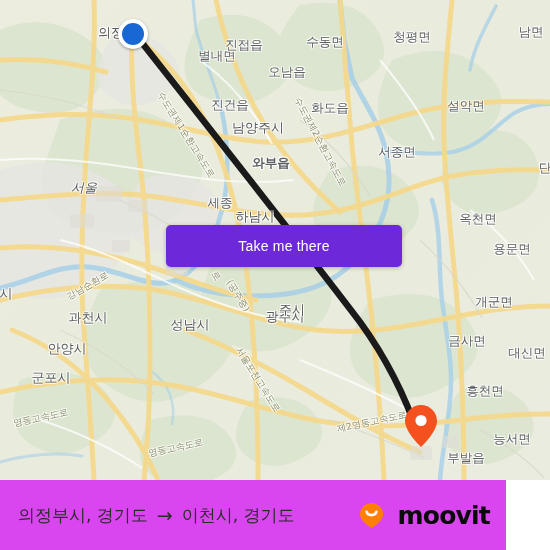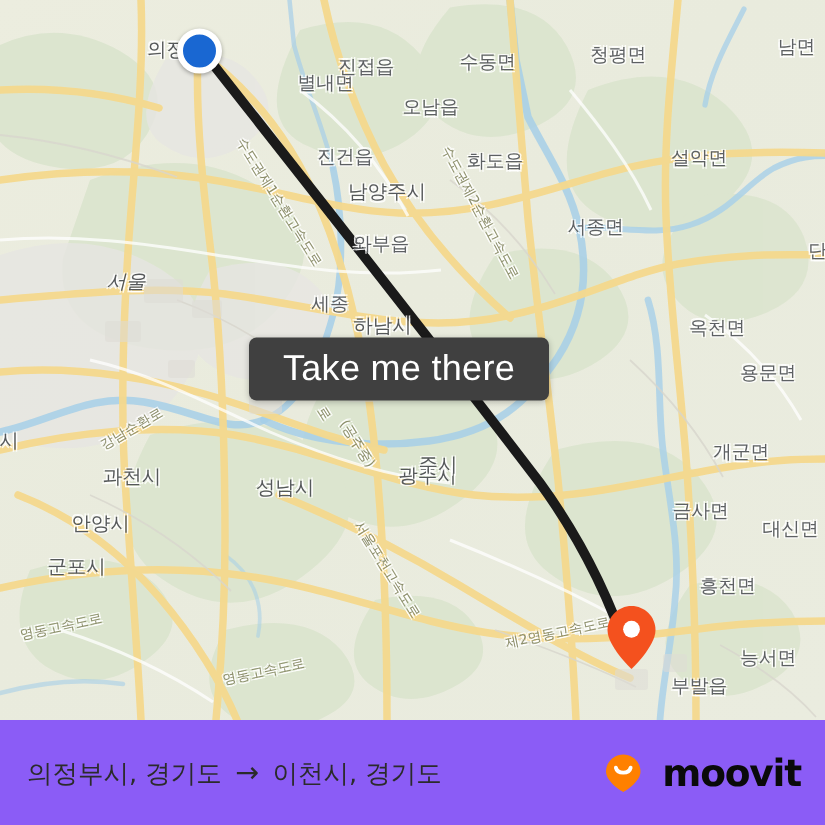--- a/index.html
+++ b/index.html
@@ -45,45 +45,45 @@
     box-shadow:0 1px 3px rgba(0,0,0,.35);
     transform:translate(-50%,-50%);
   }
 
   
   #dest { position:absolute; transform:translate(-50%,-100%); }
 
   
   #cta {
     position:absolute;
-    left:166px; top:225px; width:200px; height:42px;
-    background:#404040;
+    left:166px; top:225px; width:236px; height:42px;
+    background:#6d28d9;
     border:none; border-radius:5px;
-    color:#fff; font-size:24px; letter-spacing:.2px;
+    color:#fff; font-size:14px; letter-spacing:.2px;
     font-family:"Liberation Sans", sans-serif;
     display:flex; align-items:center; justify-content:center;
     cursor:pointer;
     box-shadow:0 1px 4px rgba(0,0,0,.25);
   }
 
   
   #attrib {
     position:absolute; left:0; bottom:0; width:550px; height:19px;
     background:#ffffff;
     display:flex; align-items:center;
     padding-left:11px;
     font-size:11.5px; color:#3a3a3a;
     font-family:"Liberation Sans", sans-serif;
     white-space:nowrap;
   }
 
   
   #footer {
-    position:absolute; left:0; top:480px; width:550px; height:70px;
-    background:#8b5cf6;
+    position:absolute; left:0; top:480px; width:506px; height:70px;
+    background:#d946ef;
     display:flex; align-items:center; justify-content:space-between;
     padding:0 16px 0 18px;
   }
   #route-text {
     font-size:17px; color:#2b2b2b;
     font-family:"DejaVu Sans", sans-serif;
     display:flex; align-items:center; gap:9px;
     white-space:nowrap;
   }
   #route-text .arrow { font-size:19px; color:#2b2b2b; line-height:1; }
@@ -209,21 +209,21 @@
         <div class="lbl town" style="left: 244px; top: 45px;">진접읍</div>
         <div class="lbl town" style="left: 325px; top: 42px;">수동면</div>
         <div class="lbl town" style="left: 412px; top: 37px;">청평면</div>
         <div class="lbl town" style="left: 531px; top: 32px;">남면</div>
         <div class="lbl town" style="left: 287px; top: 72px;">오남읍</div>
         <div class="lbl town" style="left: 230px; top: 105px;">진건읍</div>
         <div class="lbl town" style="left: 330px; top: 108px;">화도읍</div>
         <div class="lbl town" style="left: 466px; top: 106px;">설악면</div>
         <div class="lbl city" style="left: 258px; top: 128px;">남양주시</div>
         <div class="lbl town" style="left: 397px; top: 152px;">서종면</div>
-        <div class="lbl town" style="left: 254px; top: 163px;">와부읍</div>
+        <div class="lbl town" style="left: 271px; top: 163px; font-weight: bold;">와부읍</div>
         <div class="lbl city" style="left: 84px; top: 188px; font-style: italic;">서울</div>
         <div class="lbl town" style="left: 220px; top: 203px;">세종</div>
         <div class="lbl city" style="left: 255px; top: 217px;">하남시</div>
         <div class="lbl town" style="left: 478px; top: 219px;">옥천면</div>
         <div class="lbl town" style="left: 512px; top: 249px;">용문면</div>
         <div class="lbl town" style="left: 545px; top: 168px;">단</div>
         <div class="lbl road" style="left: 88px; top: 286px; transform: translate(-50%, -50%) rotate(-30deg);">강남순환로</div>
         <div class="lbl city" style="left: 88px; top: 318px;">과천시</div>
         <div class="lbl city" style="left: 190px; top: 325px;">성남시</div>
         <div class="lbl city" style="left: 285px; top: 317px;">광주시</div>

